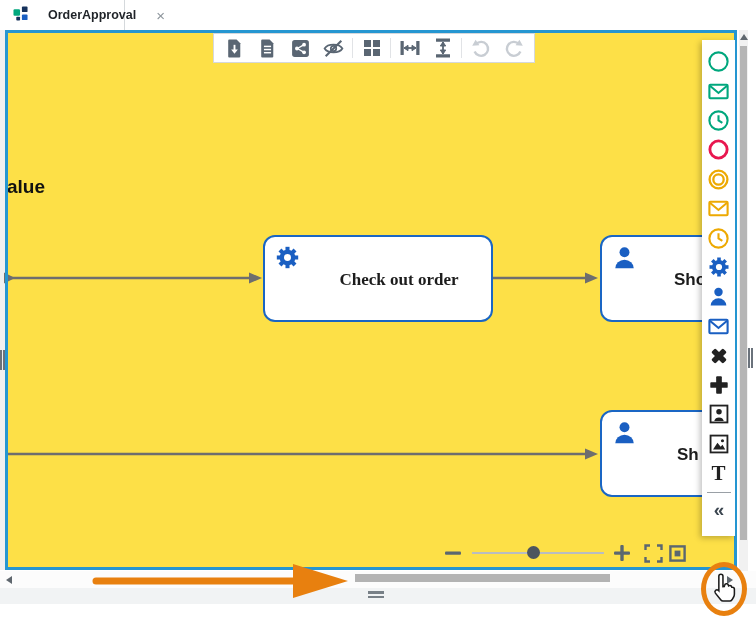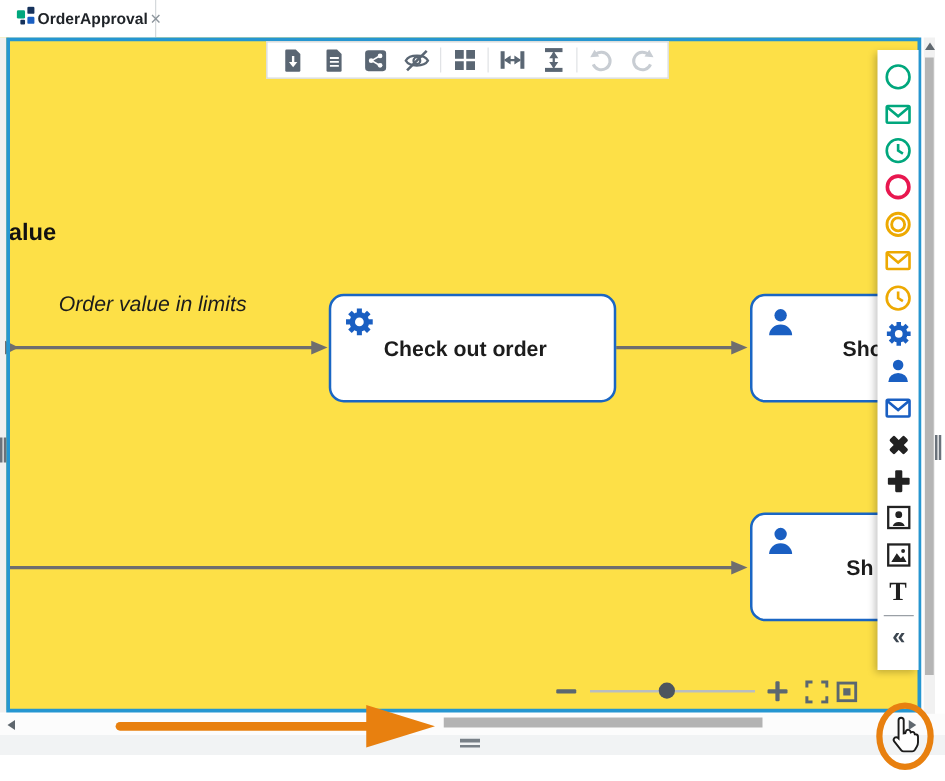--- a/index.html
+++ b/index.html
@@ -4,21 +4,21 @@
 <style>
   html,body{margin:0;padding:0;}
   body{
     width:756px;height:625px;position:relative;background:#fff;
     font-family:"Liberation Sans",sans-serif;overflow:hidden;
     -webkit-font-smoothing:antialiased;
   }
   
   .tabbar{position:absolute;left:0;top:0;width:756px;height:30px;background:#fff;}
   .tab{position:absolute;left:7px;top:0;height:30px;width:118px;background:#fff;
-       border-right:1px solid #d5d9dc;display:flex;align-items:center;gap:2px;padding:0 6px;box-sizing:border-box;}
+       border-right:1px solid #d5d9dc;display:flex;align-items:center;gap:20px;padding:0 6px;box-sizing:border-box;}
   .tab-title{font-size:12.5px;font-weight:bold;color:#1f2328;white-space:nowrap;}
   .tab-close{margin-left:auto;color:#8d959c;font-size:15px;line-height:15px;cursor:pointer;}
   
   .canvas-clip{position:absolute;left:0;top:0;width:735px;height:568px;overflow:hidden;background:#fde047;}
   .canvas-border{position:absolute;left:5px;top:30px;width:732px;height:540px;
        border:3px solid #2596d1;box-sizing:border-box;pointer-events:none;z-index:8;}
   .left-strip{position:absolute;left:0;top:30px;width:5px;height:540px;background:#f0f0f0;}
   .grip-v{position:absolute;width:6px;height:20px;z-index:9;}
   .grip-v span{position:absolute;top:0;width:2px;height:20px;background:#6a727b;}
   .grip-v span:nth-child(1){left:0;}
@@ -81,36 +81,35 @@
     </g>
     <g fill="#6e6e6e">
       <polygon points="4,272.5 15,278 4,283.5"></polygon>
       <polygon points="249,272.5 262,278 249,283.5"></polygon>
       <polygon points="585,272.5 598,278 585,283.5"></polygon>
       <polygon points="585,448.5 598,454 585,459.5"></polygon>
     </g>
   </svg>
 
   <div class="gw-label">alue</div>
-  <div class="flow-label" style="left:47px;top:234px;">Order value in limits</div>
 
   <div class="task" style="left:263px;top:235px;">
     <span class="task-icon">
       <svg width="27" height="27" viewBox="0 0 24 24">
         <g stroke="#1a5fc2" stroke-width="3.6">
           <line x1="12" y1="2.5" x2="12" y2="21.5"></line>
           <line x1="2.5" y1="12" x2="21.5" y2="12"></line>
           <line x1="5.3" y1="5.3" x2="18.7" y2="18.7"></line>
           <line x1="18.7" y1="5.3" x2="5.3" y2="18.7"></line>
         </g>
         <circle cx="12" cy="12" r="7" fill="#1a5fc2"></circle>
         <circle cx="12" cy="12" r="3.1" fill="#fff"></circle>
       </svg>
     </span>
-    <span class="task-label" style="left:0;top:33px;width:100%;text-align:left;padding-left:42px;box-sizing:border-box;">Check out order</span>
+    <span class="task-label" style="left:0;top:33px;width:100%;text-align:center;padding-left:42px;box-sizing:border-box;font-family:Liberation Serif, serif;">Check out order</span>
   </div>
 
   <div class="task" style="left:600px;top:235px;width:200px;">
     <span class="task-icon">
       <svg width="27" height="27" viewBox="0 0 24 24" fill="#1a5fc2">
         <circle cx="12" cy="7.3" r="4.4"></circle>
         <path d="M3.8 21.5 a8.2 7.6 0 0 1 16.4 0 z"></path>
       </svg>
     </span>
     <span class="task-label" style="left:72px;top:33px;">Sho</span>

